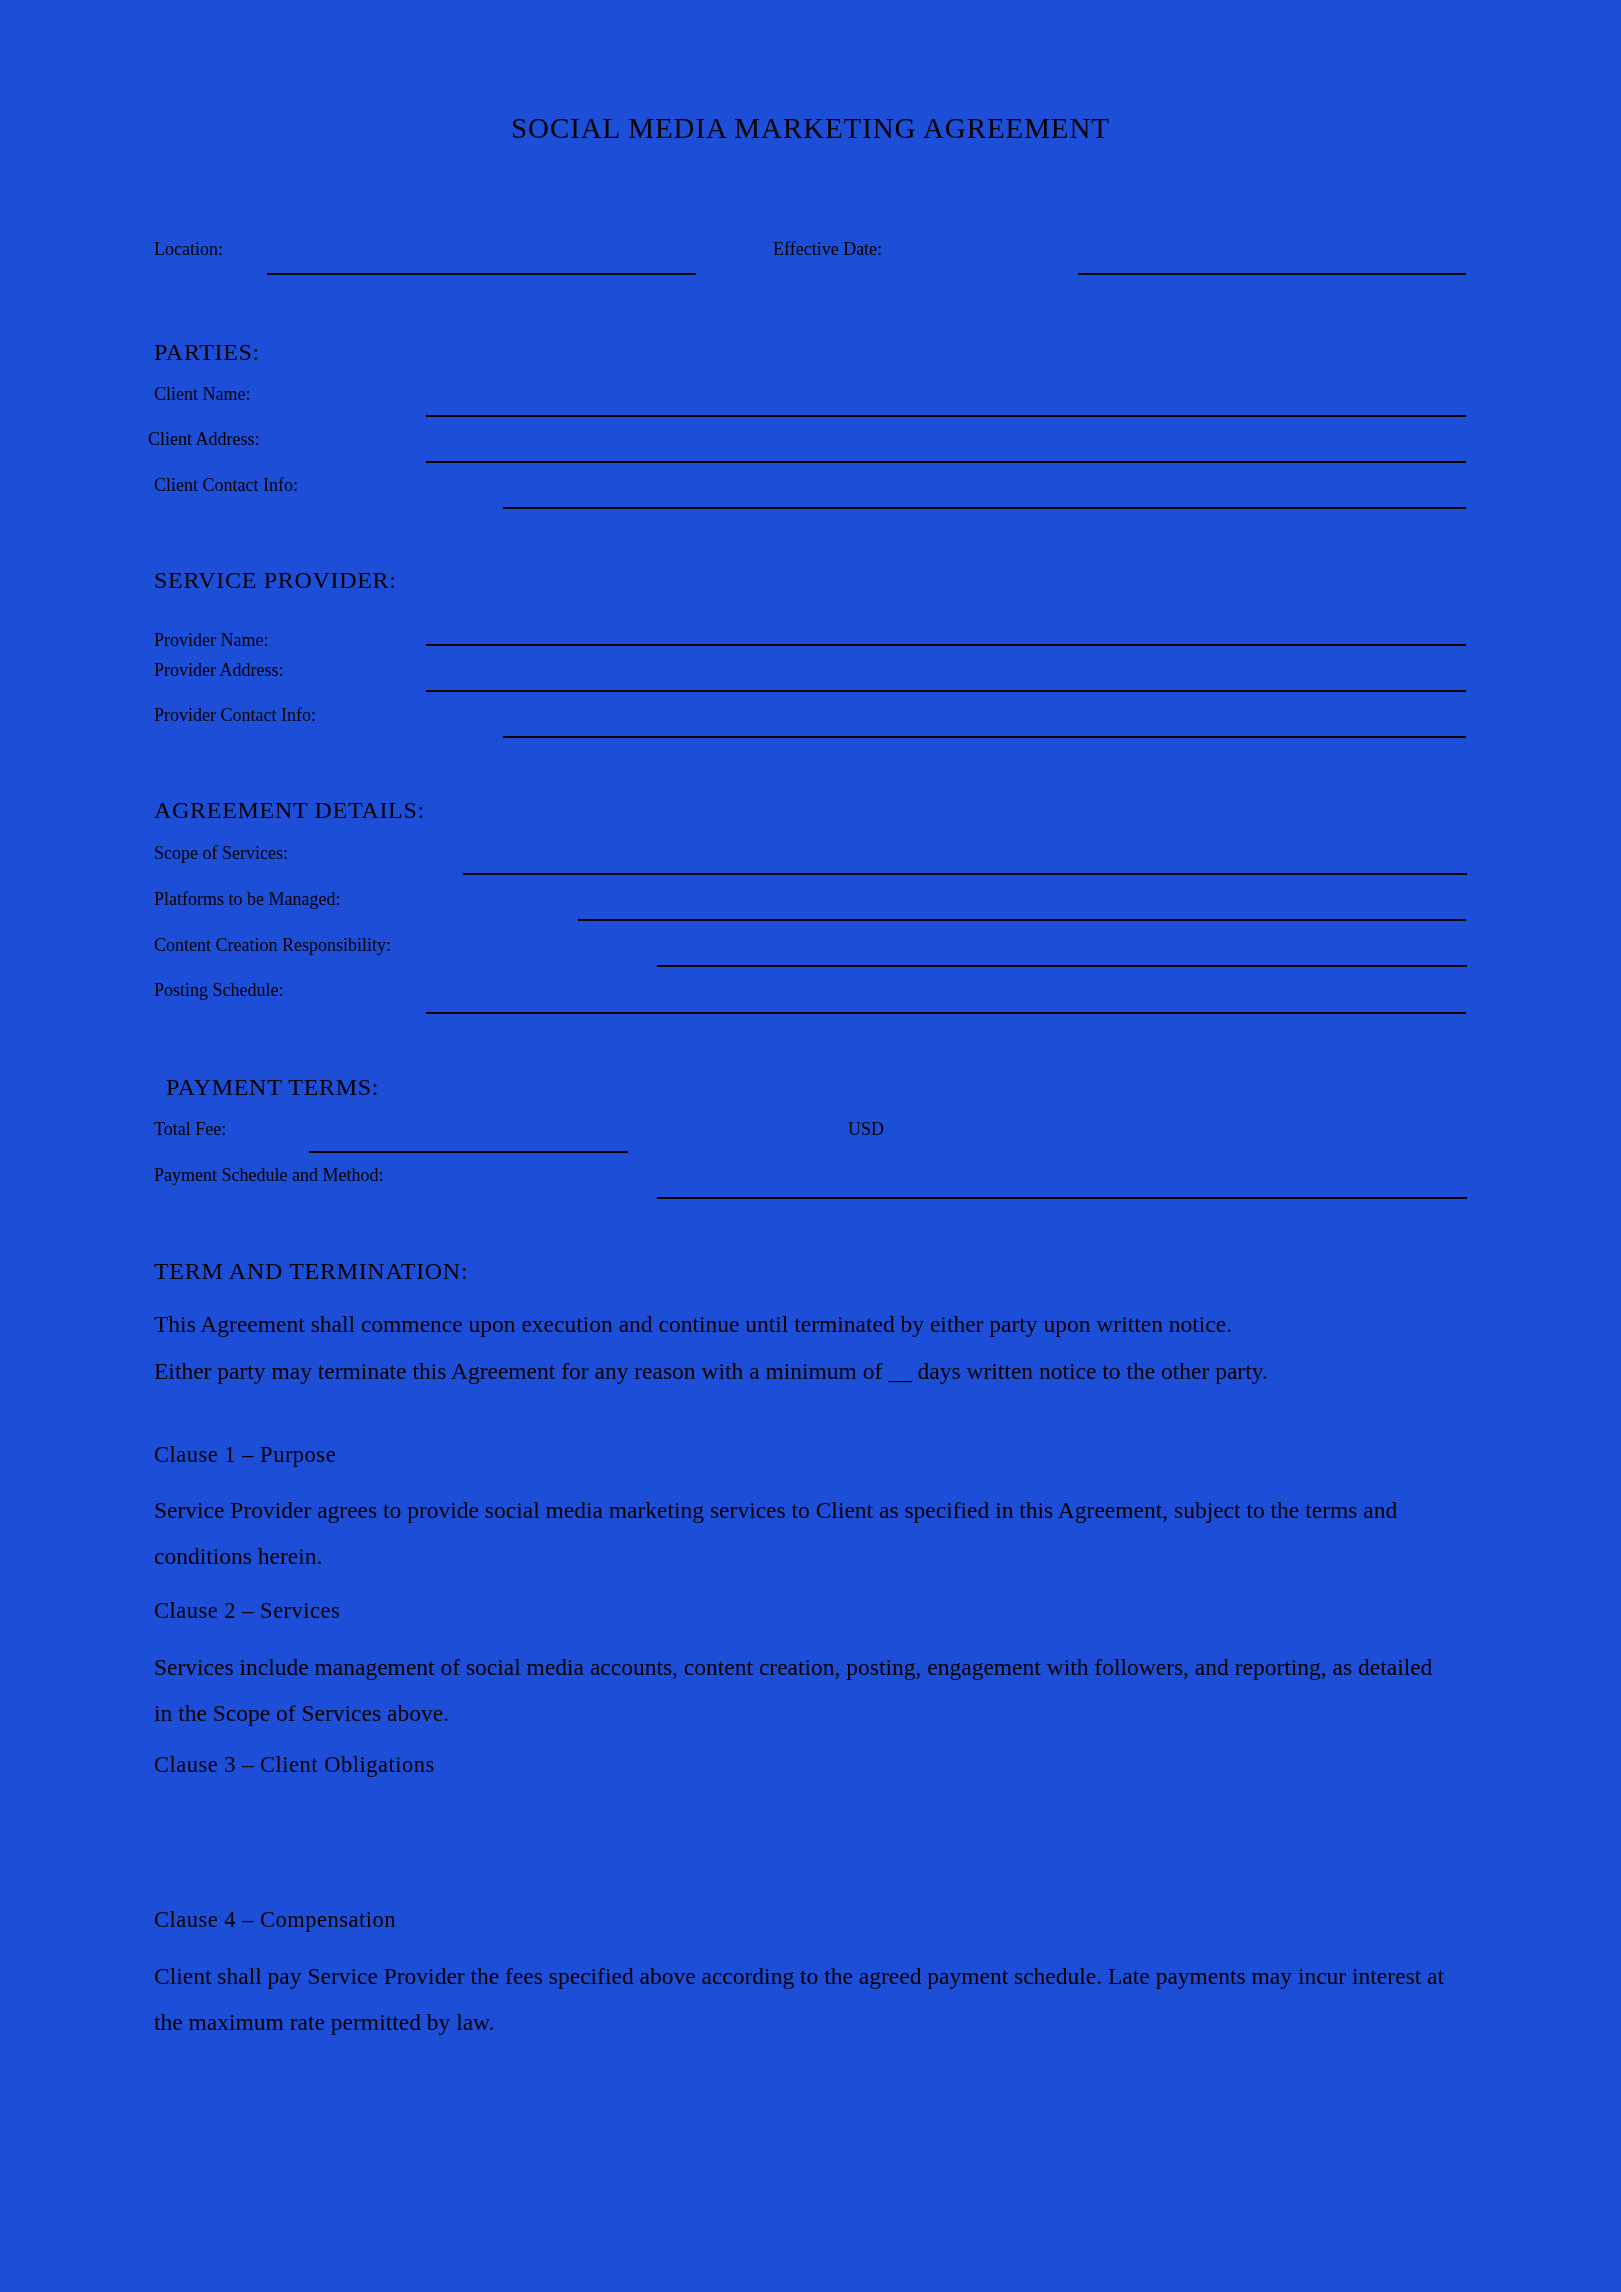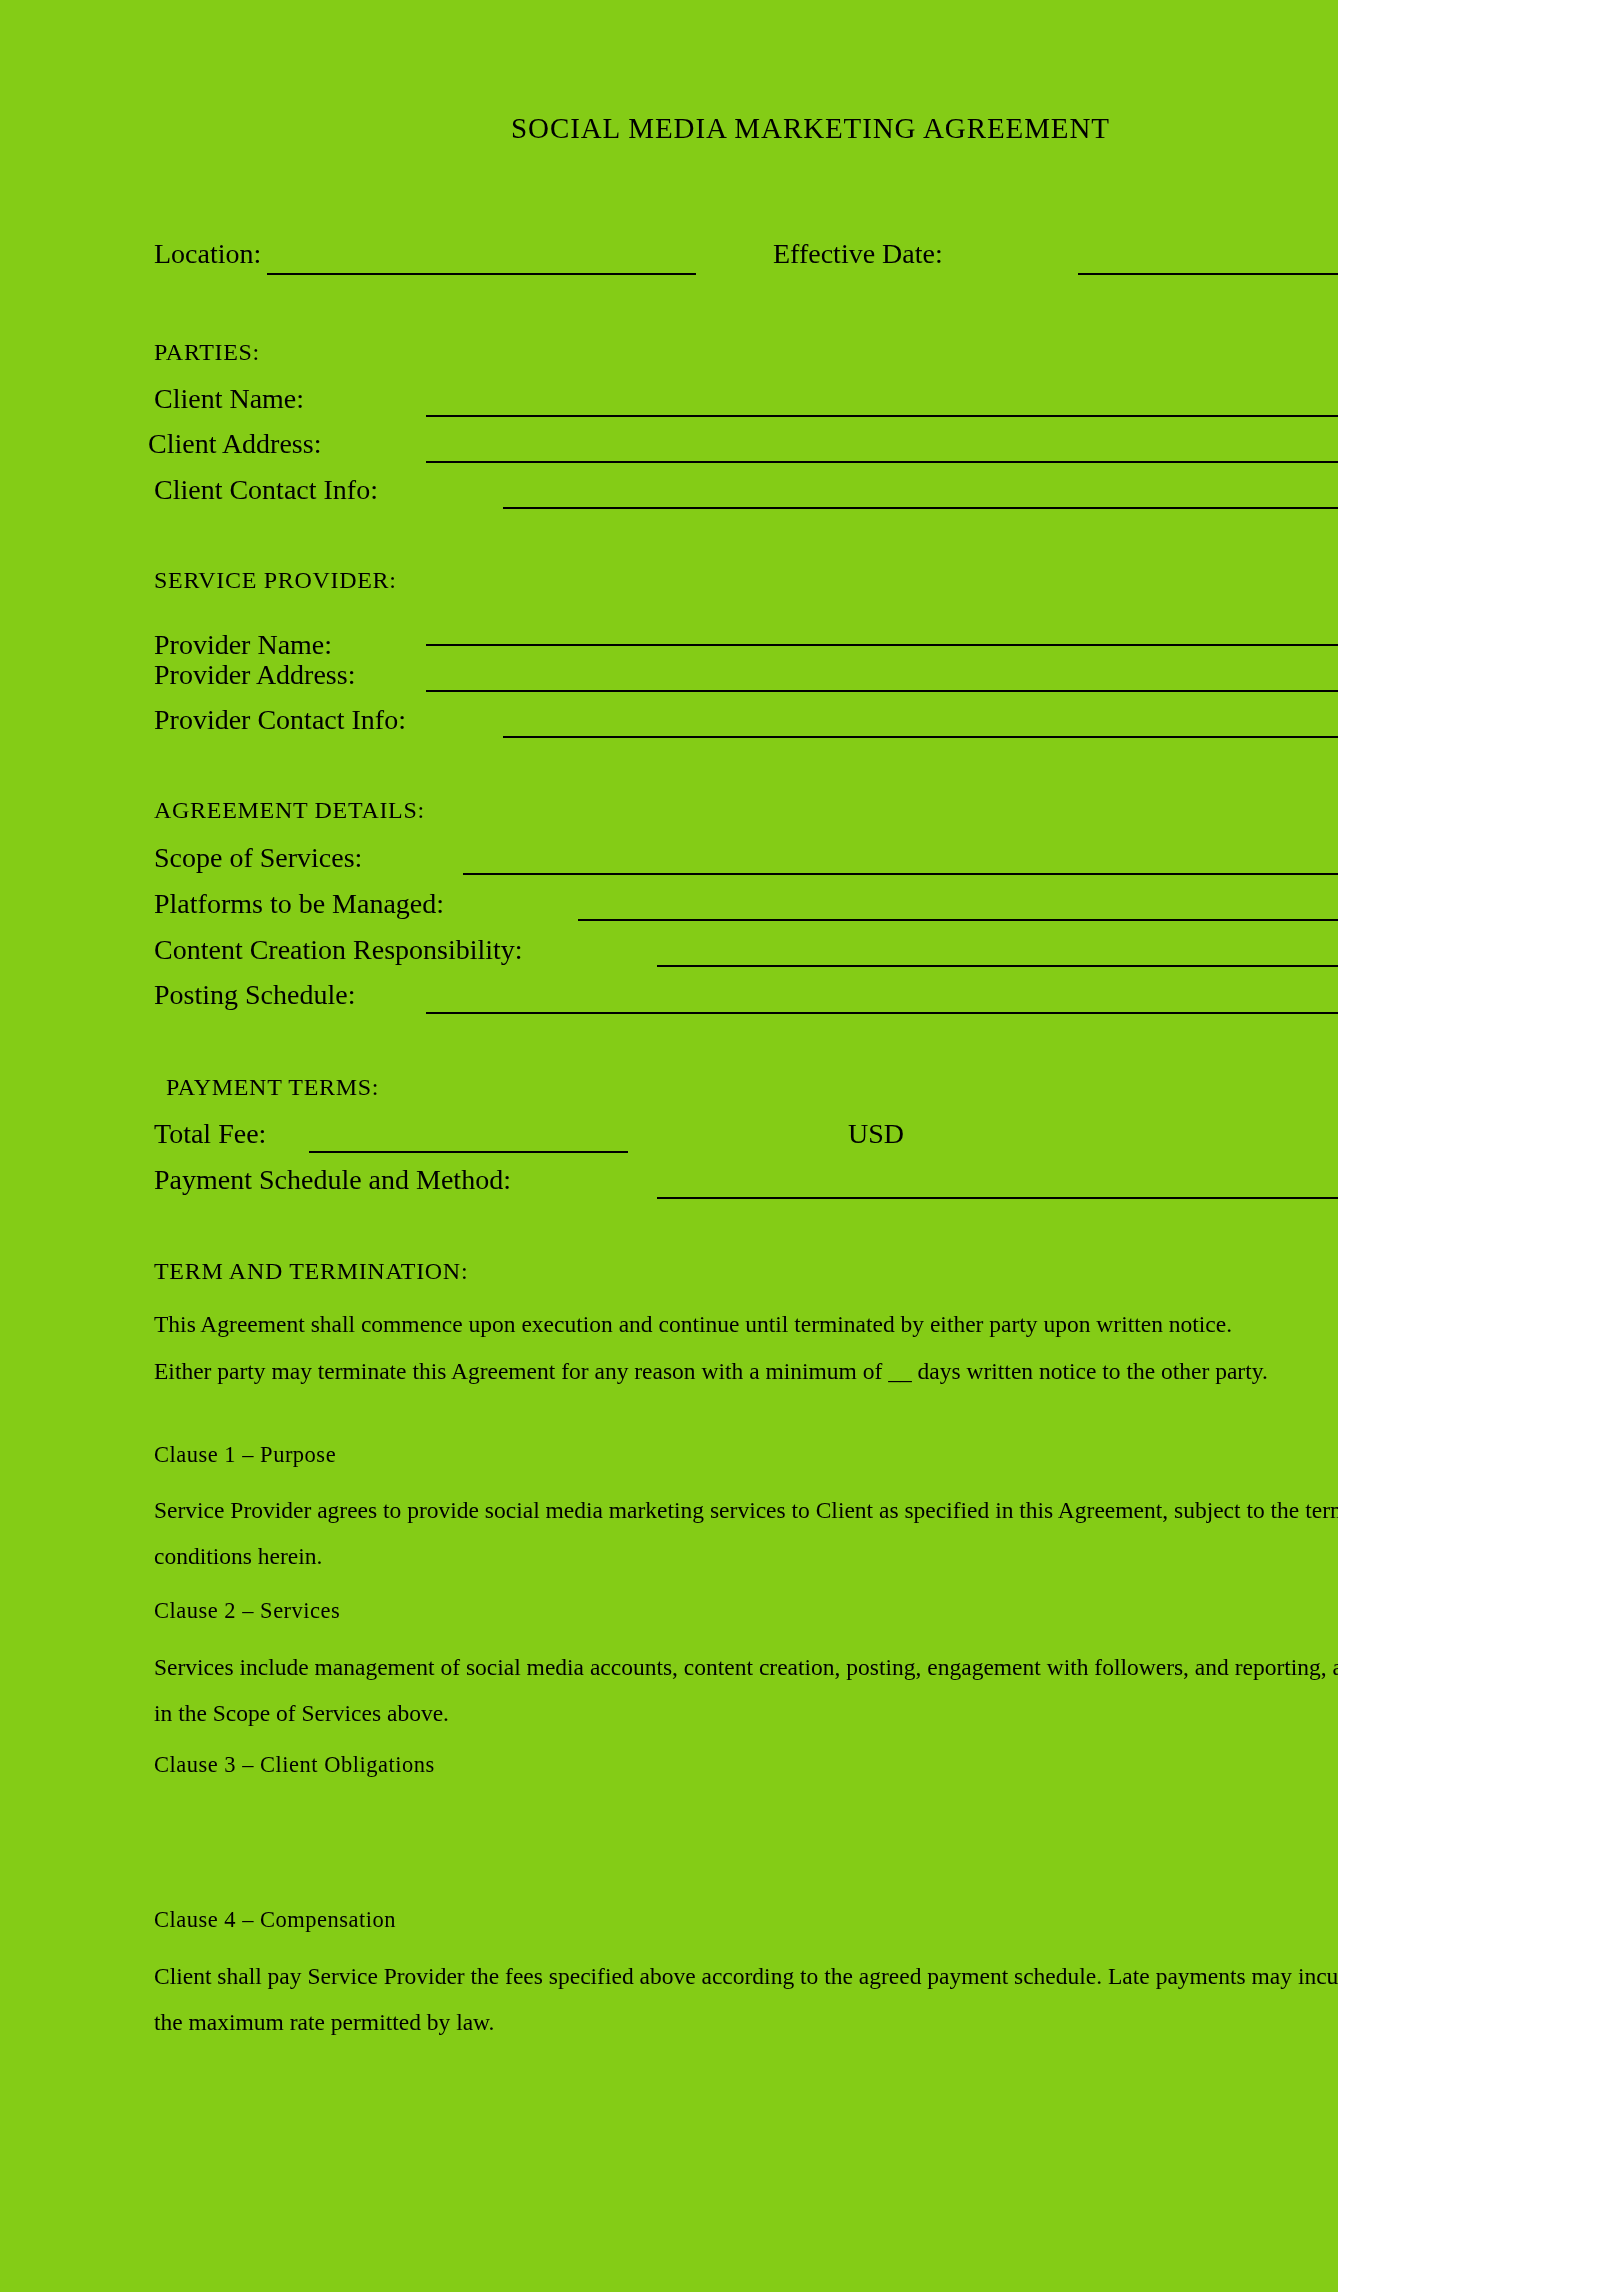--- a/index.html
+++ b/index.html
@@ -6,44 +6,44 @@
     margin: 0;
     padding: 0;
     background: #ffffff;
   }
   body {
     font-family: "Liberation Serif", "DejaVu Serif", serif;
     color: #000000;
   }
   .page {
     position: relative;
-    width: 1338px;
+    width: 1621px;
     height: 2293px;
-    background: #84cc16;
+    background: #1d4ed8;
     box-sizing: border-box;
     overflow: hidden;
   }
 
   
   .doc-title {
     position: absolute;
     left: 0;
     top: 114px;
     width: 1621px;
     text-align: center;
     font-size: 29px;
     letter-spacing: 0.9px;
     line-height: 1;
     white-space: nowrap;
   }
 
   
   .t {
     position: absolute;
-    font-size: 28px;
+    font-size: 18px;
     line-height: 1;
     white-space: nowrap;
   }
   .section-head {
     position: absolute;
     font-size: 24px;
     line-height: 1;
     letter-spacing: 0.7px;
     white-space: nowrap;
   }

